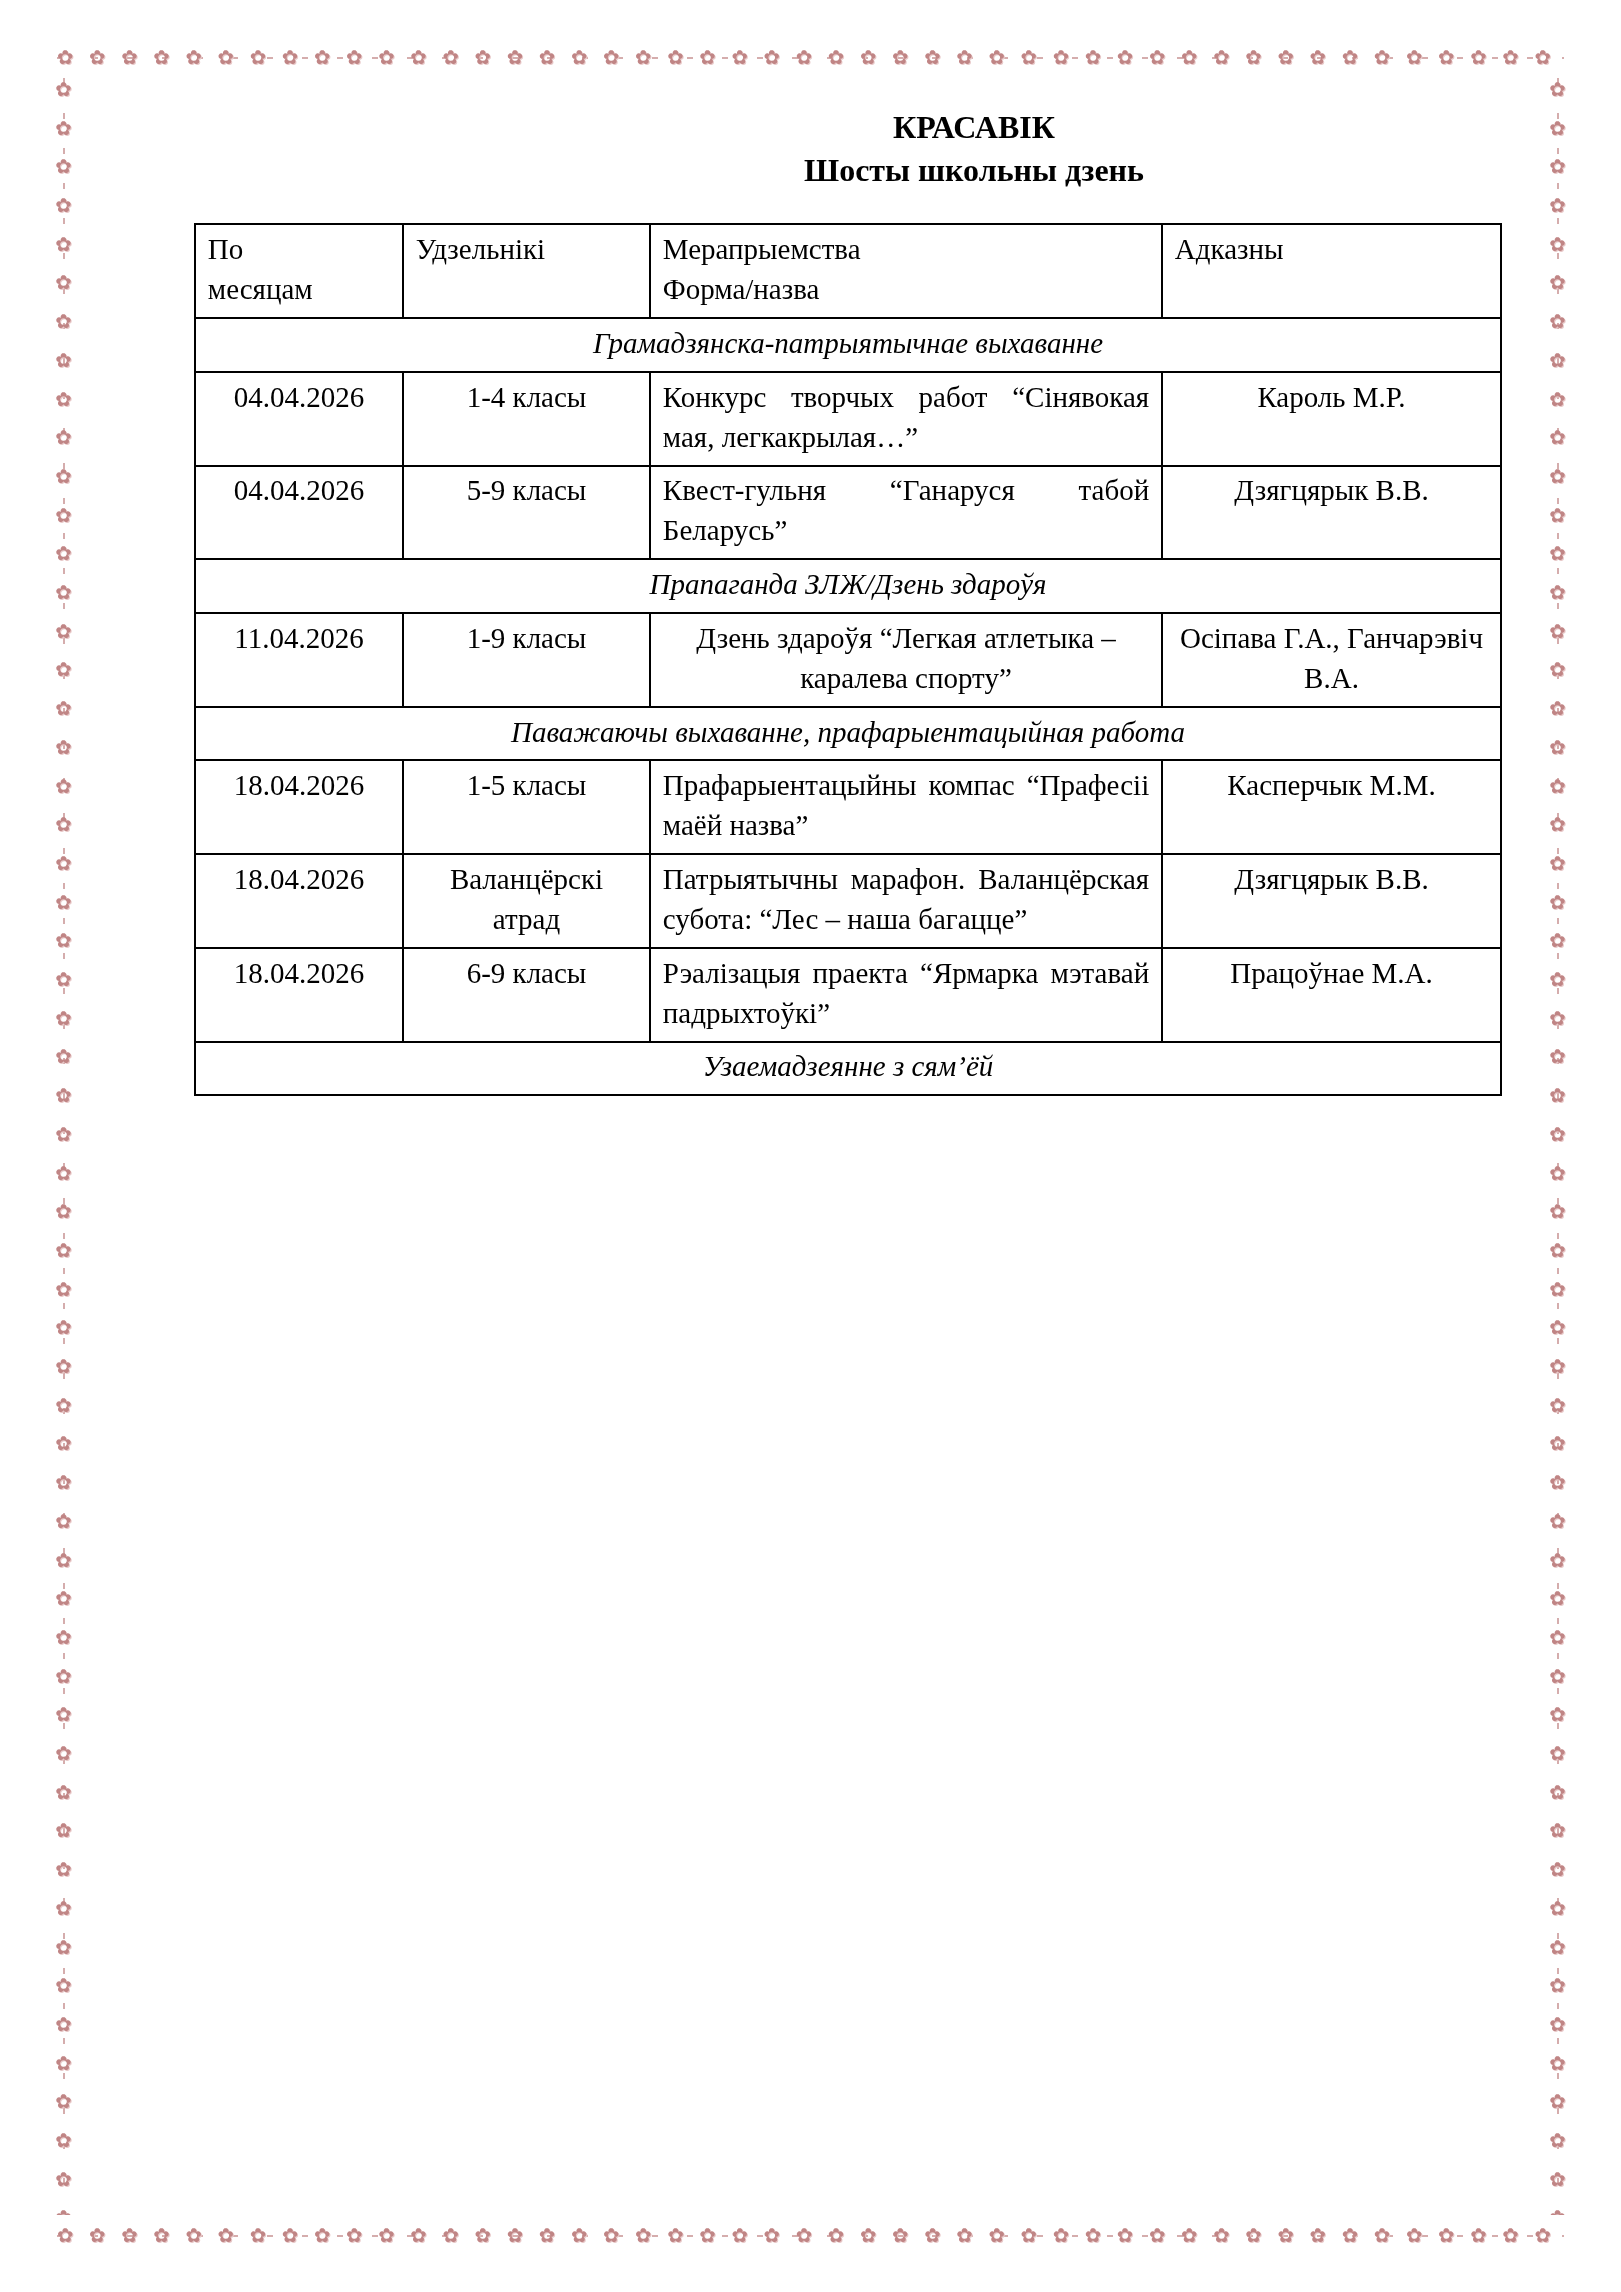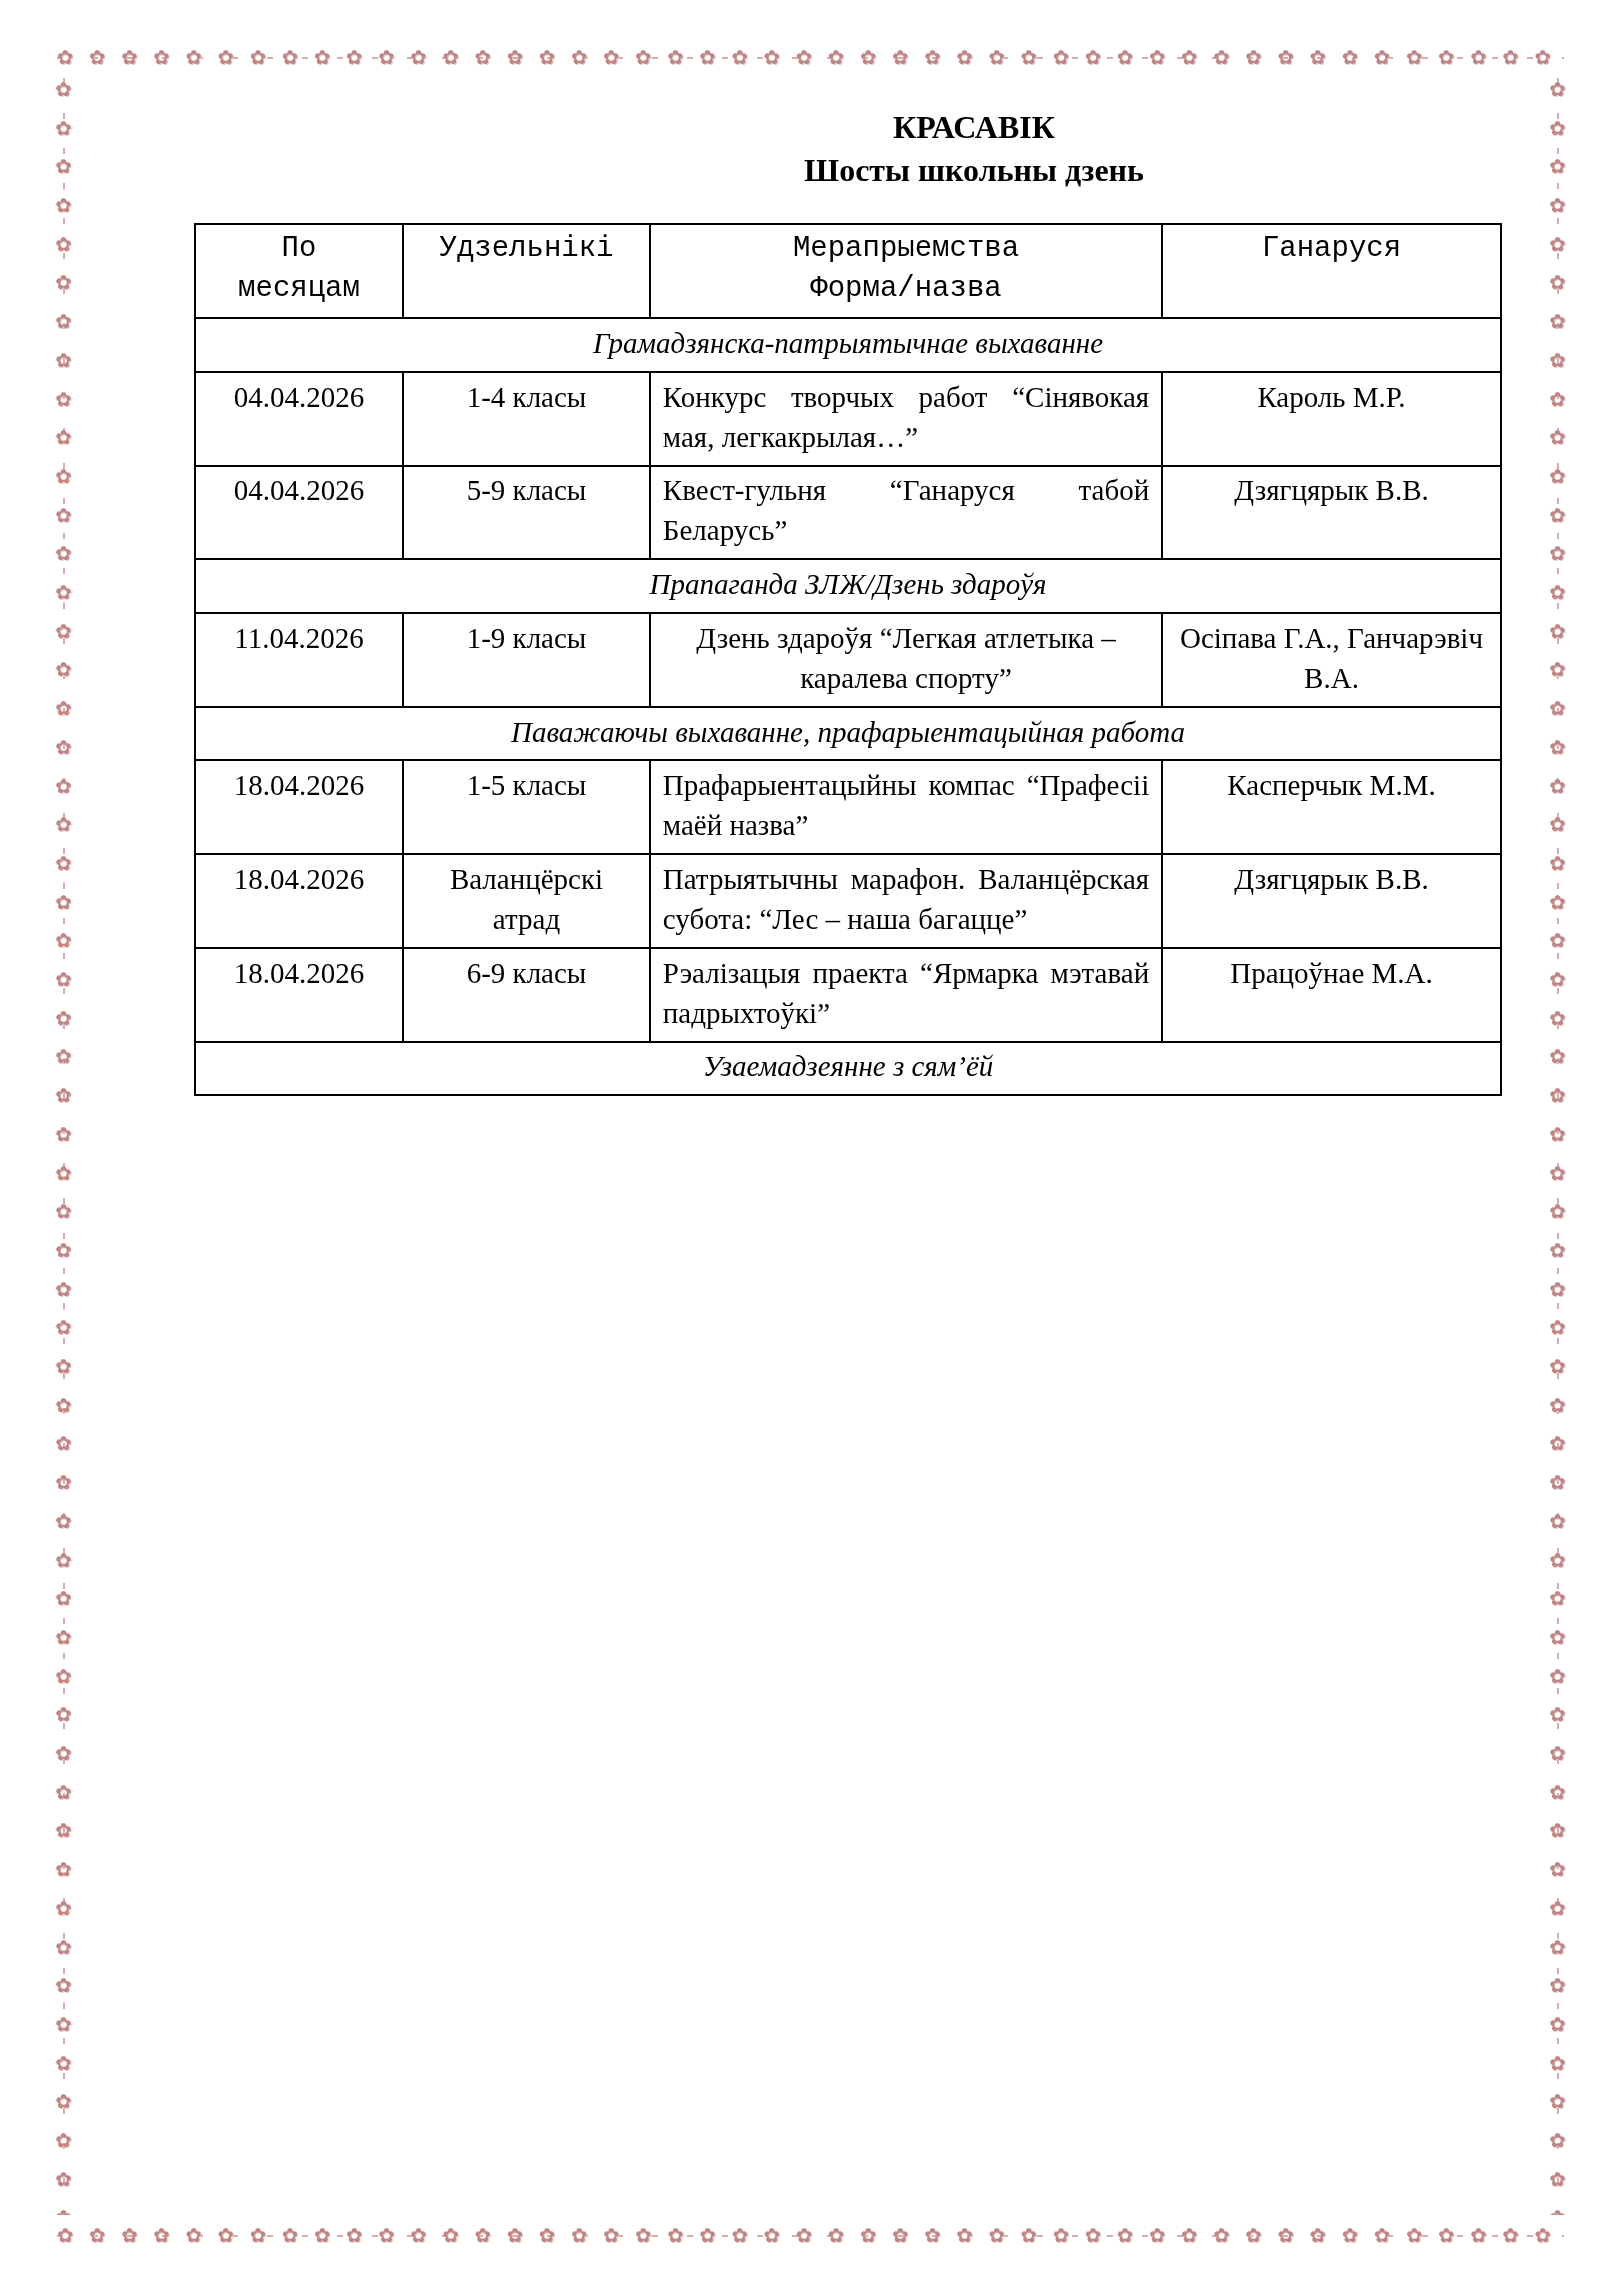--- a/index.html
+++ b/index.html
@@ -72,24 +72,23 @@
     font-size: 29px;
     line-height: 1.38;
   }
   table.schedule td, table.schedule th {
     border: 2px solid #000;
     padding: 3.9px 11.8px 7.8px 11.8px;
     vertical-align: top;
     font-weight: normal;
   }
   th.hdr {
-    text-align: center;
+    text-align: left;
     white-space: pre-line;
     vertical-align: top;
-    font-family: Liberation Mono, monospace;
   }
   td.section-title {
     text-align: center;
     font-weight: bold;
     font-style: italic;
     padding-top: 2px; padding-bottom: 3.9px;
   }
   td.c-date, td.c-part, td.c-resp { text-align: center; }
   td.c-event { text-align: justify; }
   td.c-event.center { text-align: center; }
@@ -115,21 +114,21 @@
         <col style="width:512px">
         <col style="width:339px">
       </colgroup>
       <tbody>
         <tr>
           <th class="hdr">По
 месяцам</th>
           <th class="hdr">Удзельнікі</th>
           <th class="hdr">Мерапрыемства
 Форма/назва</th>
-          <th class="hdr">Ганаруся</th>
+          <th class="hdr">Адказны</th>
         </tr>
 
         <tr>
           <td class="section-title" colspan="4">Грамадзянска-патрыятычнае выхаванне</td>
         </tr>
 
         <tr>
           <td class="c-date">04.04.2026</td>
           <td class="c-part">1-4 класы</td>
           <td class="c-event">Конкурс творчых работ “Сінявокая мая, легкакрылая…”</td>

